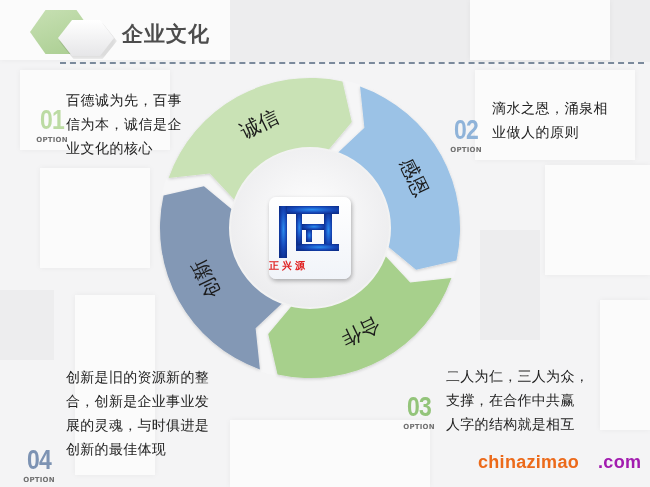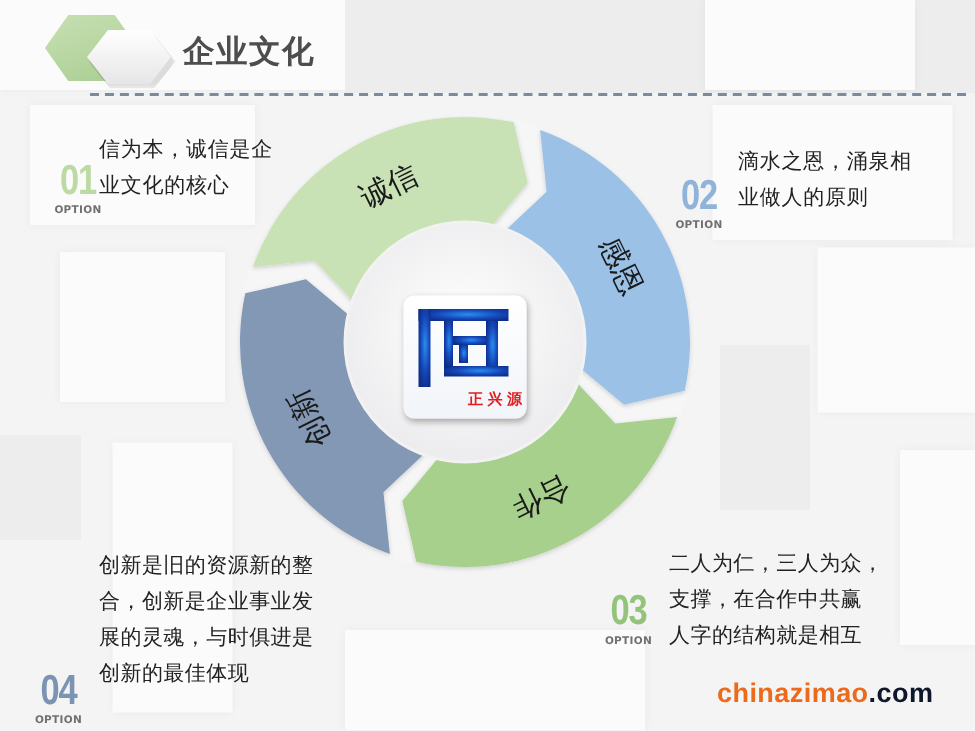--- a/index.html
+++ b/index.html
@@ -27,25 +27,25 @@
   .desc { position: absolute; font-size: 14px; color: #222; line-height: 24px; letter-spacing: 0.5px; }
 
   .ring { position: absolute; left: 0; top: 0; }
   .seglabel { font-size: 20px; fill: #1a1a1a; font-family: "DejaVu Sans", sans-serif; }
 
   .logo-box {
     position: absolute; left: 269px; top: 197px; width: 82px; height: 82px;
     background: linear-gradient(180deg,#ffffff,#f1f4f9); border-radius: 7px;
     box-shadow: 1px 2px 4px rgba(0,0,0,0.3);
   }
-  .logo-text { position: absolute; left: 0; width: 82px; top: 62px; text-align: right; font-size: 10px; font-weight: bold; color: #e02020; letter-spacing: 3px; }
+  .logo-text { position: absolute; left: 0; width: 82px; top: 62px; text-align: left; font-size: 10px; font-weight: bold; color: #e02020; letter-spacing: 3px; }
 
   .watermark { position: absolute; left: 478px; top: 452px; font-size: 18px; font-weight: bold; font-family: "Liberation Sans", sans-serif; letter-spacing: 0.3px; }
   .watermark .a { color: #ec6a1a; }
-  .watermark .b { color: #0f172a; }
+  .watermark .b { color: #a21caf; margin-left: 19px; }
 </style>
 </head>
 <body>
 
 <div class="bg">
   <div class="tile" style="left:0;top:0;width:230px;height:60px;"></div>
   <div class="tile g" style="left:230px;top:0;width:420px;height:62px;"></div>
   <div class="tile" style="left:470px;top:0;width:140px;height:60px;"></div>
   <div class="tile" style="left:20px;top:70px;width:150px;height:80px;"></div>
   <div class="tile" style="left:40px;top:168px;width:110px;height:100px;"></div>
@@ -114,20 +114,21 @@
     </g>
   </svg>
   <div class="logo-text">正兴源</div>
 </div>
 
 <div class="opt" style="left:32px;top:106px;">
   <div class="num" style="color:#bcdba3;">01</div>
   <div class="lab">OPTION</div>
 </div>
 <div class="desc" style="left:66px;top:88px;">
+  <div>百德诚为先，百事</div>
   <div>信为本，诚信是企</div>
   <div>业文化的核心</div>
 </div>
 
 <div class="opt" style="left:446px;top:116px;">
   <div class="num" style="color:#8fb3d9;">02</div>
   <div class="lab">OPTION</div>
 </div>
 <div class="desc" style="left:492px;top:96px;">
   <div>滴水之恩，涌泉相</div>

